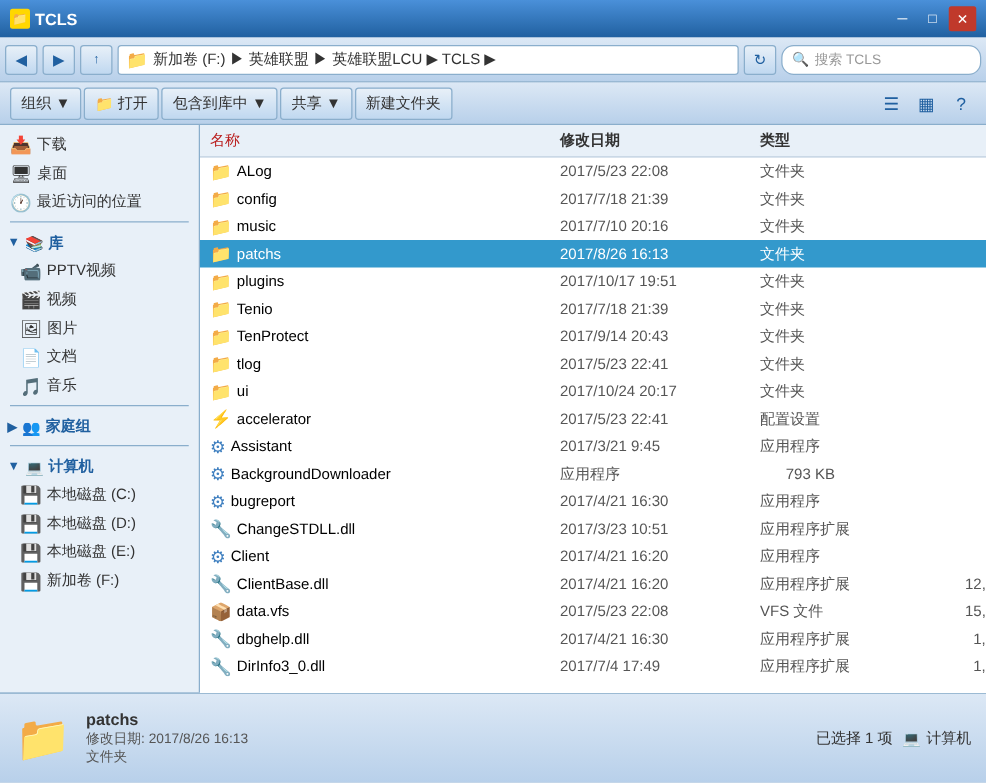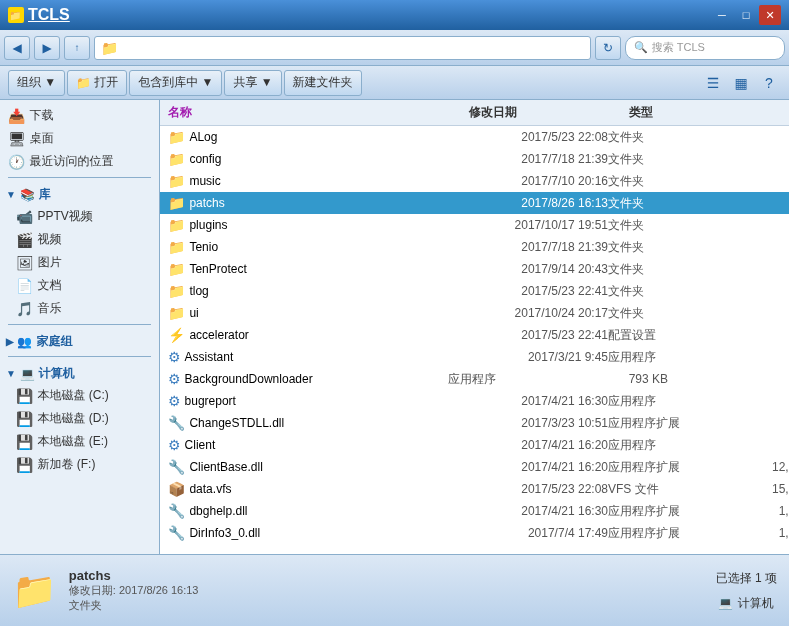--- a/index.html
+++ b/index.html
@@ -30,23 +30,22 @@
     }
     .title-icon {
       width: 16px; height: 16px;
       background: #ffd700;
       border-radius: 2px;
       display: flex; align-items: center; justify-content: center;
       font-size: 10px;
     }
     .title-text {
       color: white;
-      font-size: 16px;
+      font-size: 13px;
       font-weight: bold;
-      text-decoration: underline;
     }
     .title-controls {
       display: flex;
       gap: 2px;
     }
     .title-btn {
       width: 22px; height: 20px;
       display: flex; align-items: center; justify-content: center;
       color: white;
       font-size: 11px;
@@ -217,22 +216,22 @@
     .file-list-header {
       display: flex;
       align-items: center;
       padding: 4px 8px;
       background: #e8f0f8;
       border-bottom: 1px solid #c0d0e0;
       position: sticky;
       top: 0;
       z-index: 1;
     }
-    .col-name { flex: 0 0 280px; font-size: 12px; color: #a21caf; font-weight: bold; }
-    .col-date { flex: 0 0 160px; font-size: 12px; color: #333; font-weight: bold; margin-left: 21px; }
+    .col-name { flex: 0 0 280px; font-size: 12px; color: #b91c1c; font-weight: normal; }
+    .col-date { flex: 0 0 160px; font-size: 12px; color: #333; font-weight: bold; }
     .col-type { flex: 0 0 120px; font-size: 12px; color: #333; font-weight: bold; }
     .col-size { flex: 0 0 100px; font-size: 12px; color: #333; font-weight: bold; text-align: right; }
 
     .file-row {
       display: flex;
       align-items: center;
       padding: 2px 8px;
       cursor: pointer;
       min-height: 22px;
     }
@@ -247,21 +246,21 @@
       align-items: center;
       gap: 4px;
       font-size: 12px;
       overflow: hidden;
       white-space: nowrap;
     }
     .file-icon {
       font-size: 14px;
       flex-shrink: 0;
     }
-    .file-date { flex: 0 0 160px; font-size: 12px; color: #555; text-align: right; }
+    .file-date { flex: 0 0 160px; font-size: 12px; color: #555; }
     .file-type { flex: 0 0 120px; font-size: 12px; color: #555; }
     .file-size { flex: 0 0 100px; font-size: 12px; color: #555; text-align: right; }
 
     
     .status-bar {
       height: 72px;
       background: linear-gradient(to bottom, #dce8f5, #b8d0ea);
       border-top: 1px solid #8aaecc;
       display: flex;
       align-items: center;
@@ -283,21 +282,20 @@
     }
     .status-meta {
       font-size: 11px;
       color: #555;
     }
     .status-right {
       margin-left: auto;
       display: flex;
       align-items: center;
       gap: 8px;
-      flex-direction: column;
     }
     .status-count {
       font-size: 12px;
       color: #333;
     }
     .computer-icon {
       display: flex;
       align-items: center;
       gap: 4px;
       font-size: 12px;
@@ -325,20 +323,21 @@
     <div class="title-btn close">✕</div>
   </div>
 </div>
 
 <div class="address-bar">
   <div class="nav-btn">◀</div>
   <div class="nav-btn">▶</div>
   <div class="nav-btn" style="font-size:10px;">↑</div>
   <div class="address-path">
     <span class="path-icon">📁</span>
+    <span>新加卷 (F:) ▶ 英雄联盟 ▶ 英雄联盟LCU ▶ TCLS ▶</span>
   </div>
   <div class="refresh-btn">↻</div>
   <div class="search-box">
     <span>🔍</span>
     <span style="color:#999;text-align:right;">搜索 TCLS</span>
   </div>
 </div>
 
 <div class="toolbar">
   <div class="tool-btn">组织 ▼</div>

